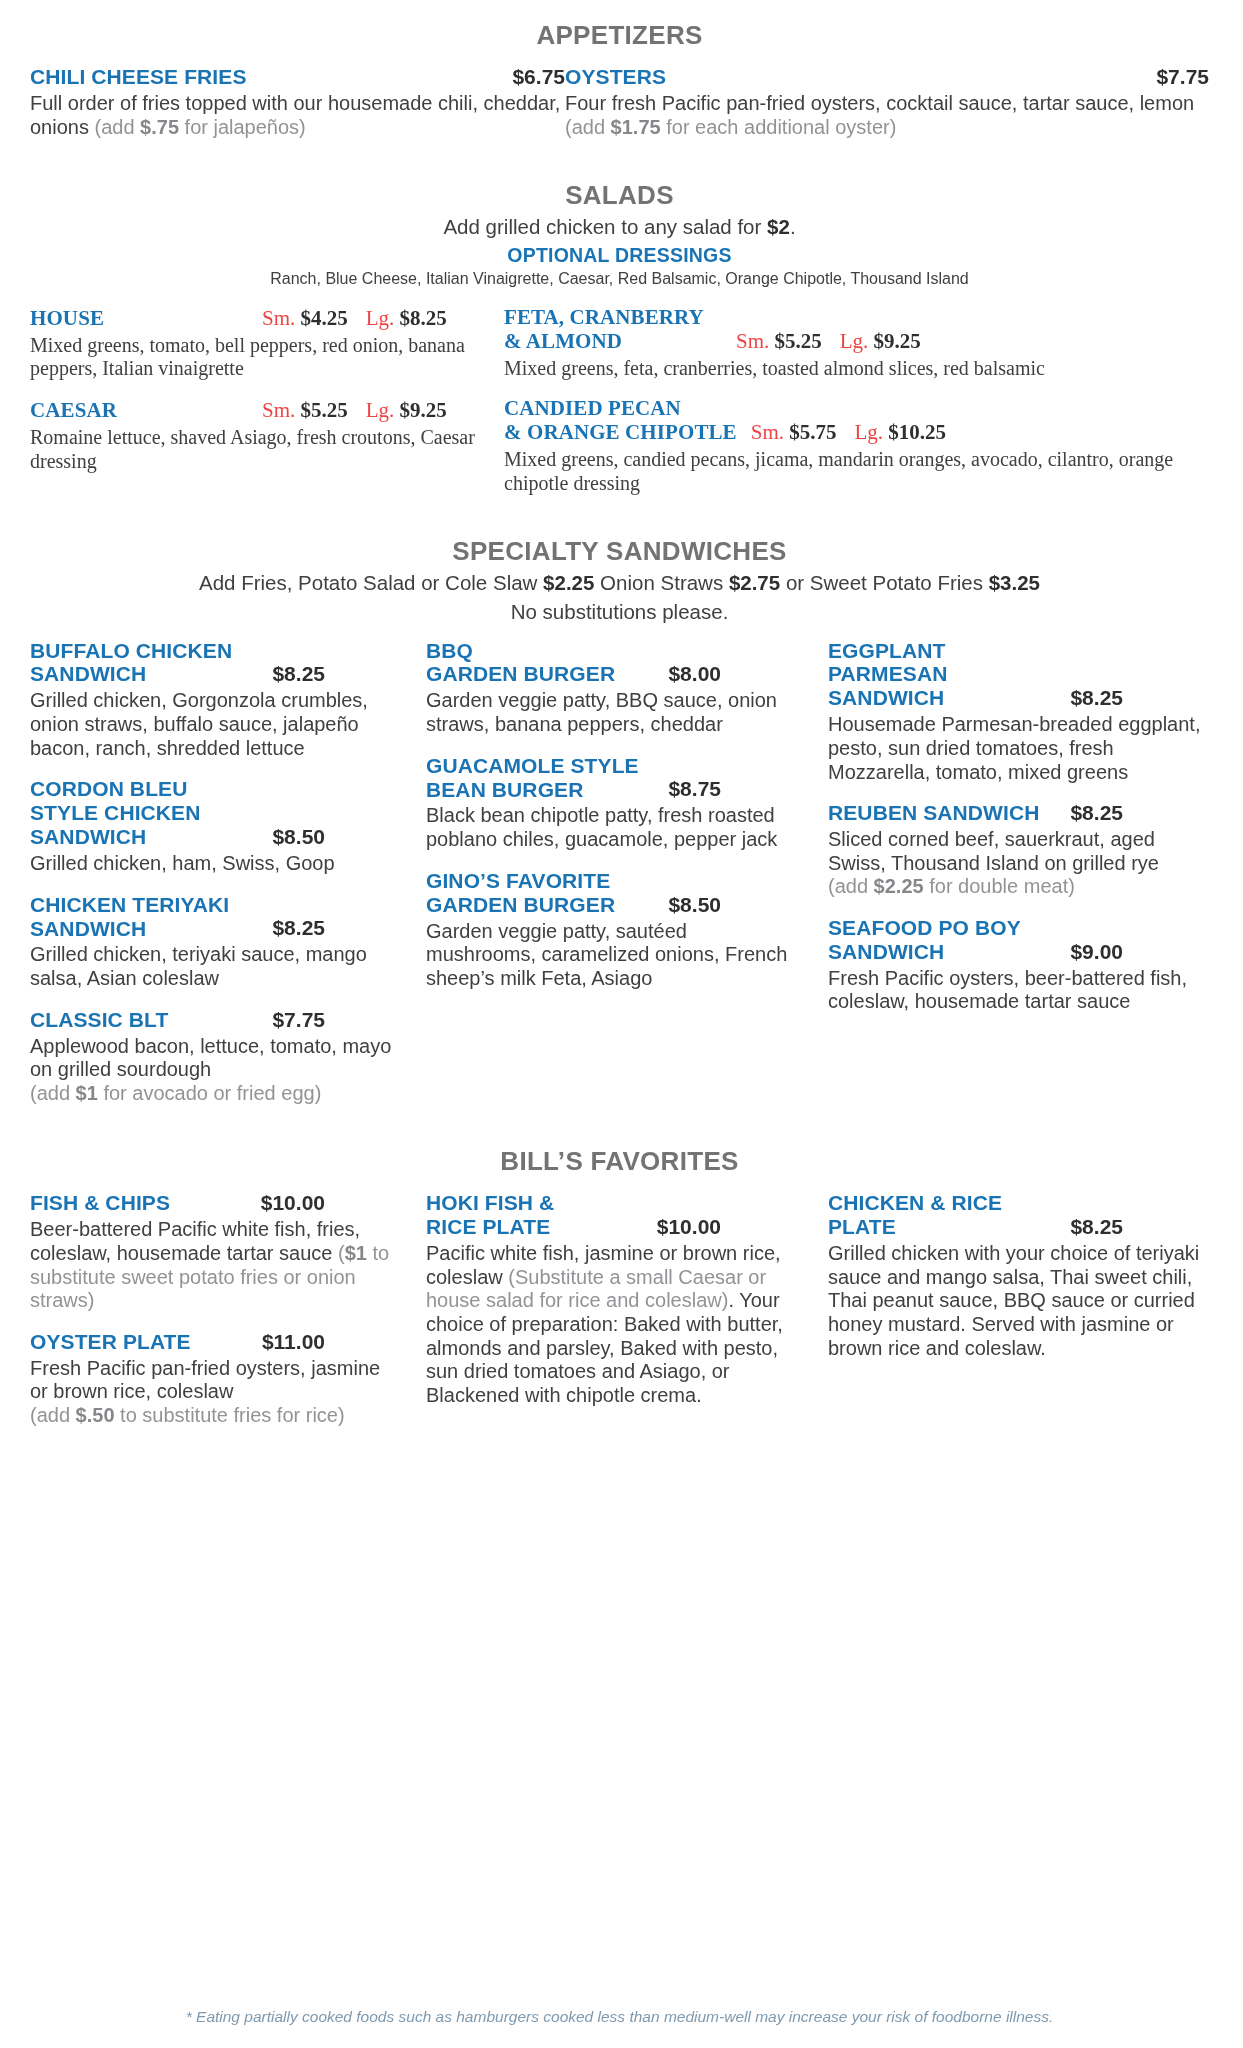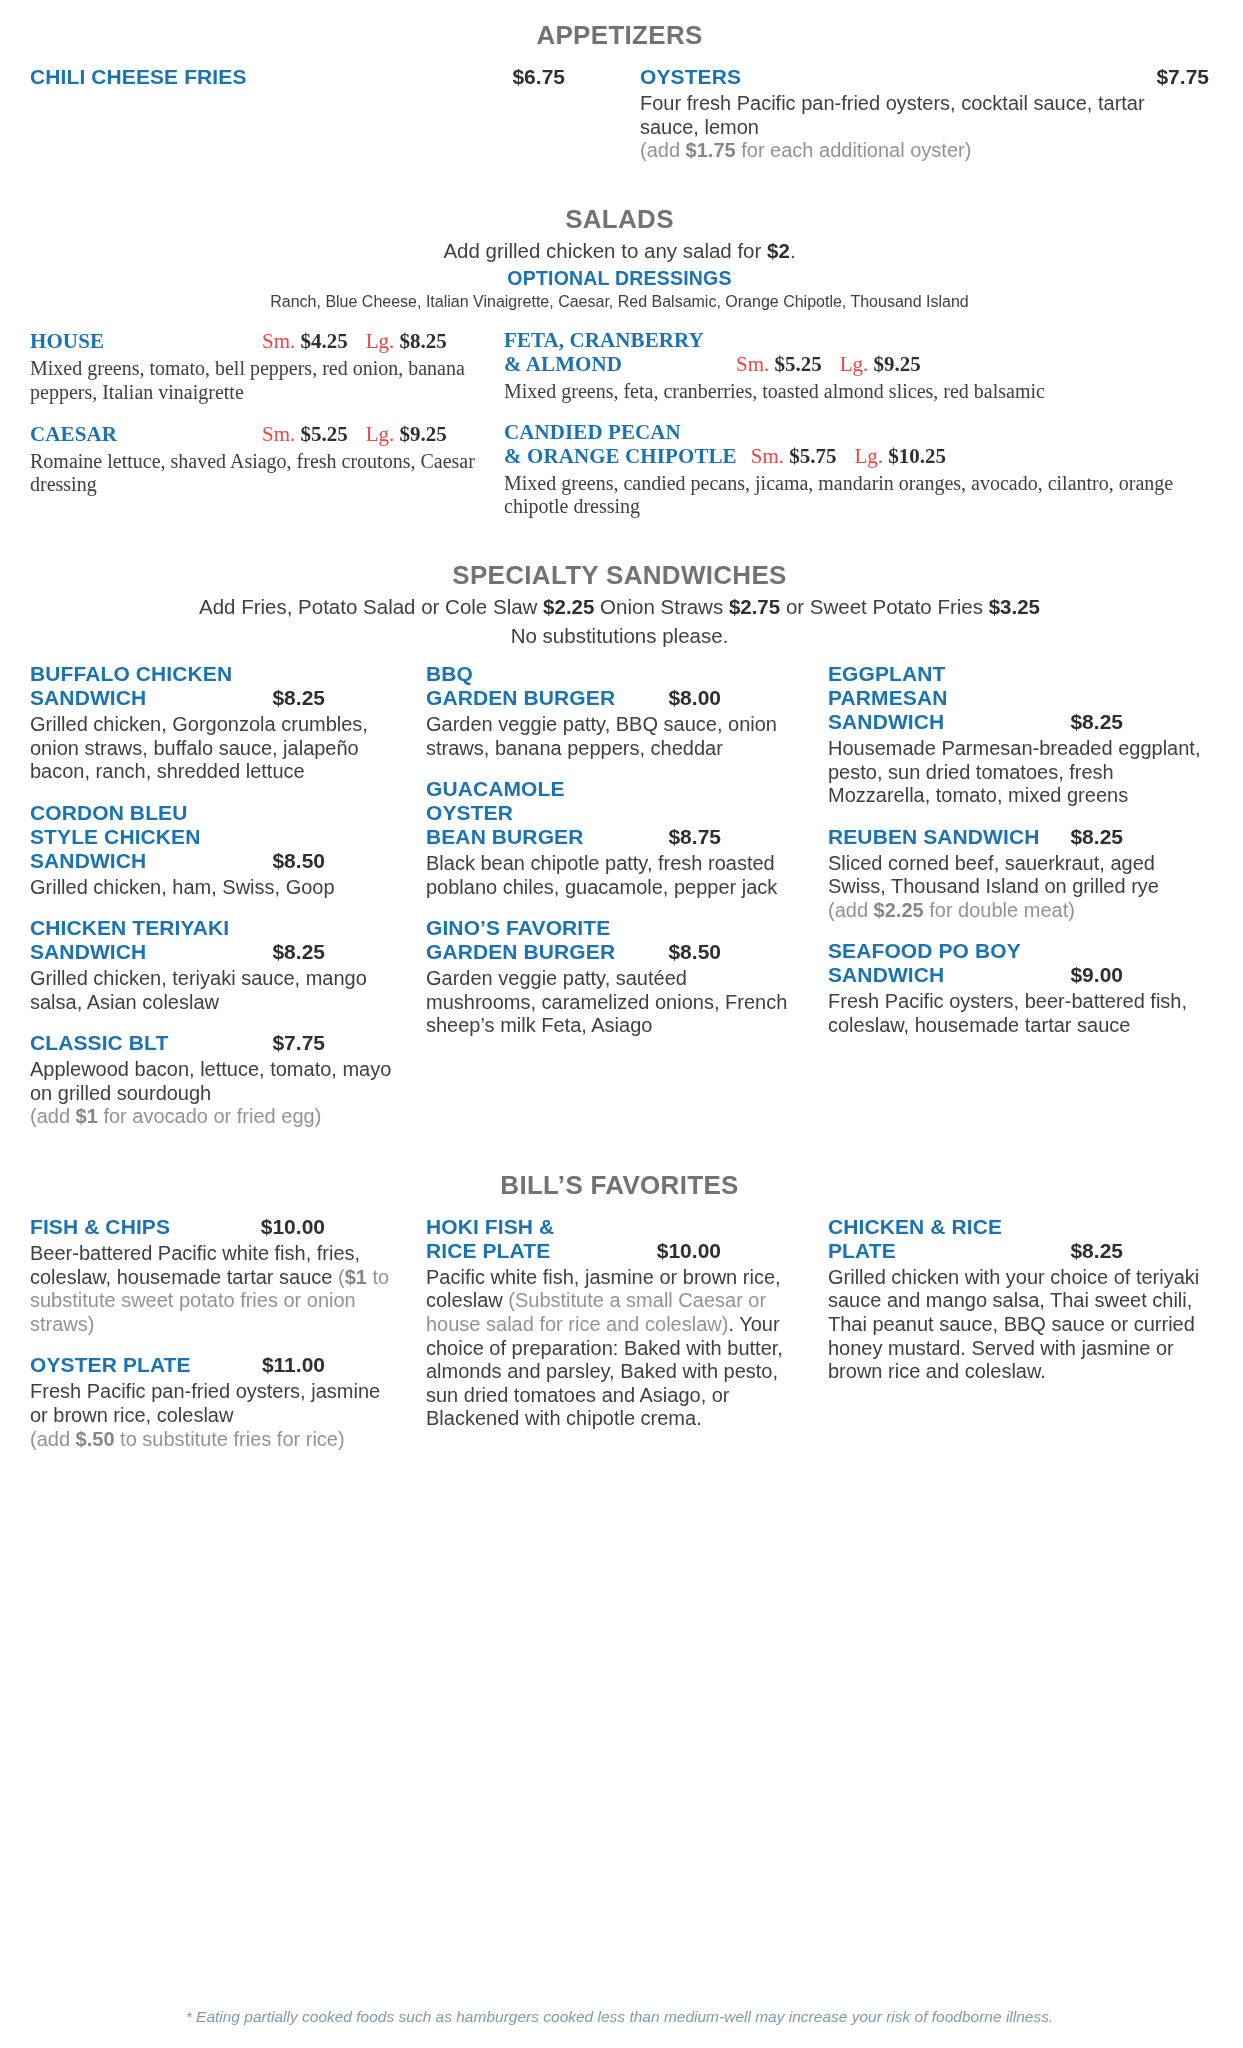--- a/index.html
+++ b/index.html
@@ -32,21 +32,21 @@
     text-align: center;
     color: #1a74b4;
     font-weight: 700;
     font-size: 19.5px;
     margin: 4px 0 3px;
     letter-spacing: .2px;
   }
   .dress-list { text-align: center; font-size: 16px; margin: 0 0 18px; }
   .note-line { margin-bottom: 14px; }
   .row { display: grid; }
-  .grid-app  { grid-template-columns: 535px 1fr; column-gap: 75px; }
+  .grid-app  { grid-template-columns: 535px 1fr; }
   .grid-salad{ grid-template-columns: 448px 1fr; column-gap: 26px; font-family: Liberation Serif, serif; }
   .grid-3    { grid-template-columns: 366px 372px 1fr; column-gap: 30px; }
   .item { margin-bottom: 17px; }
   .item-head { display: flex; align-items: flex-end; gap: 14px; }
   .name {
     color: #1a74b4;
     font-weight: 700;
     font-size: 21px;
     line-height: 1.14;
     white-space: pre-line;
@@ -90,20 +90,21 @@
 
   <section class="sec">
     <h2 class="sec-title">APPETIZERS</h2>
     <div class="row grid-app">
       <div class="col">
         <div class="item">
           <div class="item-head">
             <span class="name">CHILI CHEESE FRIES</span>
             <span class="price">$6.75</span>
           </div>
+          <p class="desc"><span>Full order of fries topped with our housemade chili, cheddar, onions </span><span class="mut">(add </span><span class="mutb">$.75</span><span class="mut"> for jalapeños)</span></p>
         </div>
       </div>
       <div class="col">
         <div class="item">
           <div class="item-head">
             <span class="name">OYSTERS</span>
             <span class="price">$7.75</span>
           </div>
           <p class="desc"><span>Four fresh Pacific pan-fried oysters, cocktail sauce, tartar sauce, lemon
 </span><span class="mut">(add </span><span class="mutb">$1.75</span><span class="mut"> for each additional oyster)</span></p>
@@ -199,21 +200,21 @@
         <div class="item">
           <div class="item-head">
             <span class="name">BBQ
 GARDEN BURGER</span>
             <span class="price">$8.00</span>
           </div>
           <p class="desc">Garden veggie patty, BBQ sauce, onion straws, banana peppers, cheddar</p>
         </div>
         <div class="item">
           <div class="item-head">
-            <span class="name">GUACAMOLE OYSTER
+            <span class="name">GUACAMOLE STYLE
 BEAN BURGER</span>
             <span class="price">$8.75</span>
           </div>
           <p class="desc">Black bean chipotle patty, fresh roasted poblano chiles, guacamole, pepper jack</p>
         </div>
         <div class="item">
           <div class="item-head">
             <span class="name">GINO’S FAVORITE
 GARDEN BURGER</span>
             <span class="price">$8.50</span>

